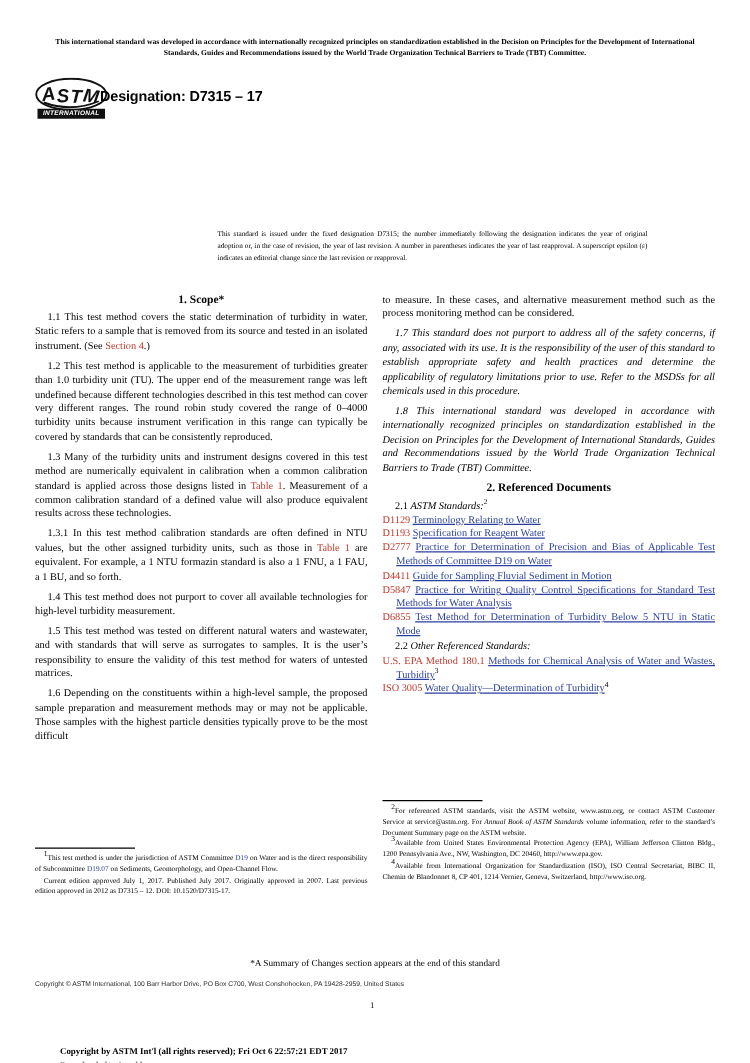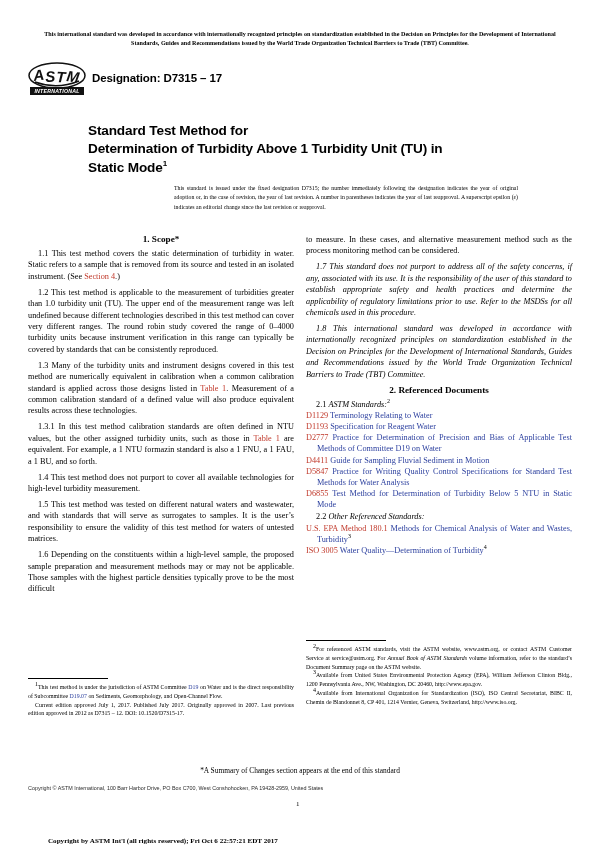--- a/index.html
+++ b/index.html
@@ -64,21 +64,21 @@
     font-family: "Liberation Sans", sans-serif;
     font-weight: bold;
     font-style: italic;
     font-size: 5.2px;
     letter-spacing: 0.25px;
     text-align: center;
     line-height: 8px;
   }
   .designation {
     position: absolute;
-    left: 92px;
+    left: 80px;
     top: 72px;
     font-family: "Liberation Sans", sans-serif;
     font-weight: bold;
     font-size: 11.5px;
     letter-spacing: -0.1px;
   }
 
   
   .doc-title {
     position: absolute;
@@ -162,21 +162,21 @@
     padding: 0;
   }
   ul.ref-list li {
     padding-left: 11px;
     text-indent: -11px;
     margin: 0 0 0.3px 0;
     text-align: justify;
     line-height: 1.33;
   }
   ul.ref-list li .code { color: #c0392b; }
-  ul.ref-list li .ttl  { color: #2b3f9e; }
+  ul.ref-list li .ttl  { color: #2b3f9e; text-decoration: underline; }
   ul.ref-list.other li .code { color: #c0392b; }
 
   
   .fn-block {
     position: absolute;
     width: 266px;
     font-size: 5.85px;
     line-height: 1.5;
     text-align: justify;
   }
@@ -247,25 +247,20 @@
           <text x="76" y="38" transform="rotate(8 76 38)">M</text>
         </g>
         <path d="M14 40 q44 16 88 -2" fill="none" stroke="#111" stroke-width="3"></path>
       </svg>
       <div class="astm-bar">INTERNATIONAL</div>
     </div>
   </div>
 
   <div class="designation">Designation: D7315 – 17</div>
 
-  <div class="doc-title">
-    <span>Standard Test Method for</span><br>
-    <span>Determination of Turbidity Above 1 Turbidity Unit (TU) in</span><br>
-    <span>Static Mode</span><sup>1</sup>
-  </div>
 
   <div class="fixed-note">This standard is issued under the fixed designation D7315; the number immediately following the designation indicates the year of original adoption or, in the case of revision, the year of last revision. A number in parentheses indicates the year of last reapproval. A superscript epsilon (ε) indicates an editorial change since the last revision or reapproval.</div>
 
   <div class="col col-left">
 
     <h2 class="sec-head">1. Scope*</h2>
 
     <p class="para"><span>1.1 This test method covers the static determination of turbidity in water. Static refers to a sample that is removed from its source and tested in an isolated instrument. (See </span><span class="lnk-red">Section 4</span><span>.)</span></p>
 
     <p class="para">1.2 This test method is applicable to the measurement of turbidities greater than 1.0 turbidity unit (TU). The upper end of the measurement range was left undefined because different technologies described in this test method can cover very different ranges. The round robin study covered the range of 0–4000 turbidity units because instrument verification in this range can typically be covered by standards that can be consistently reproduced.</p>

